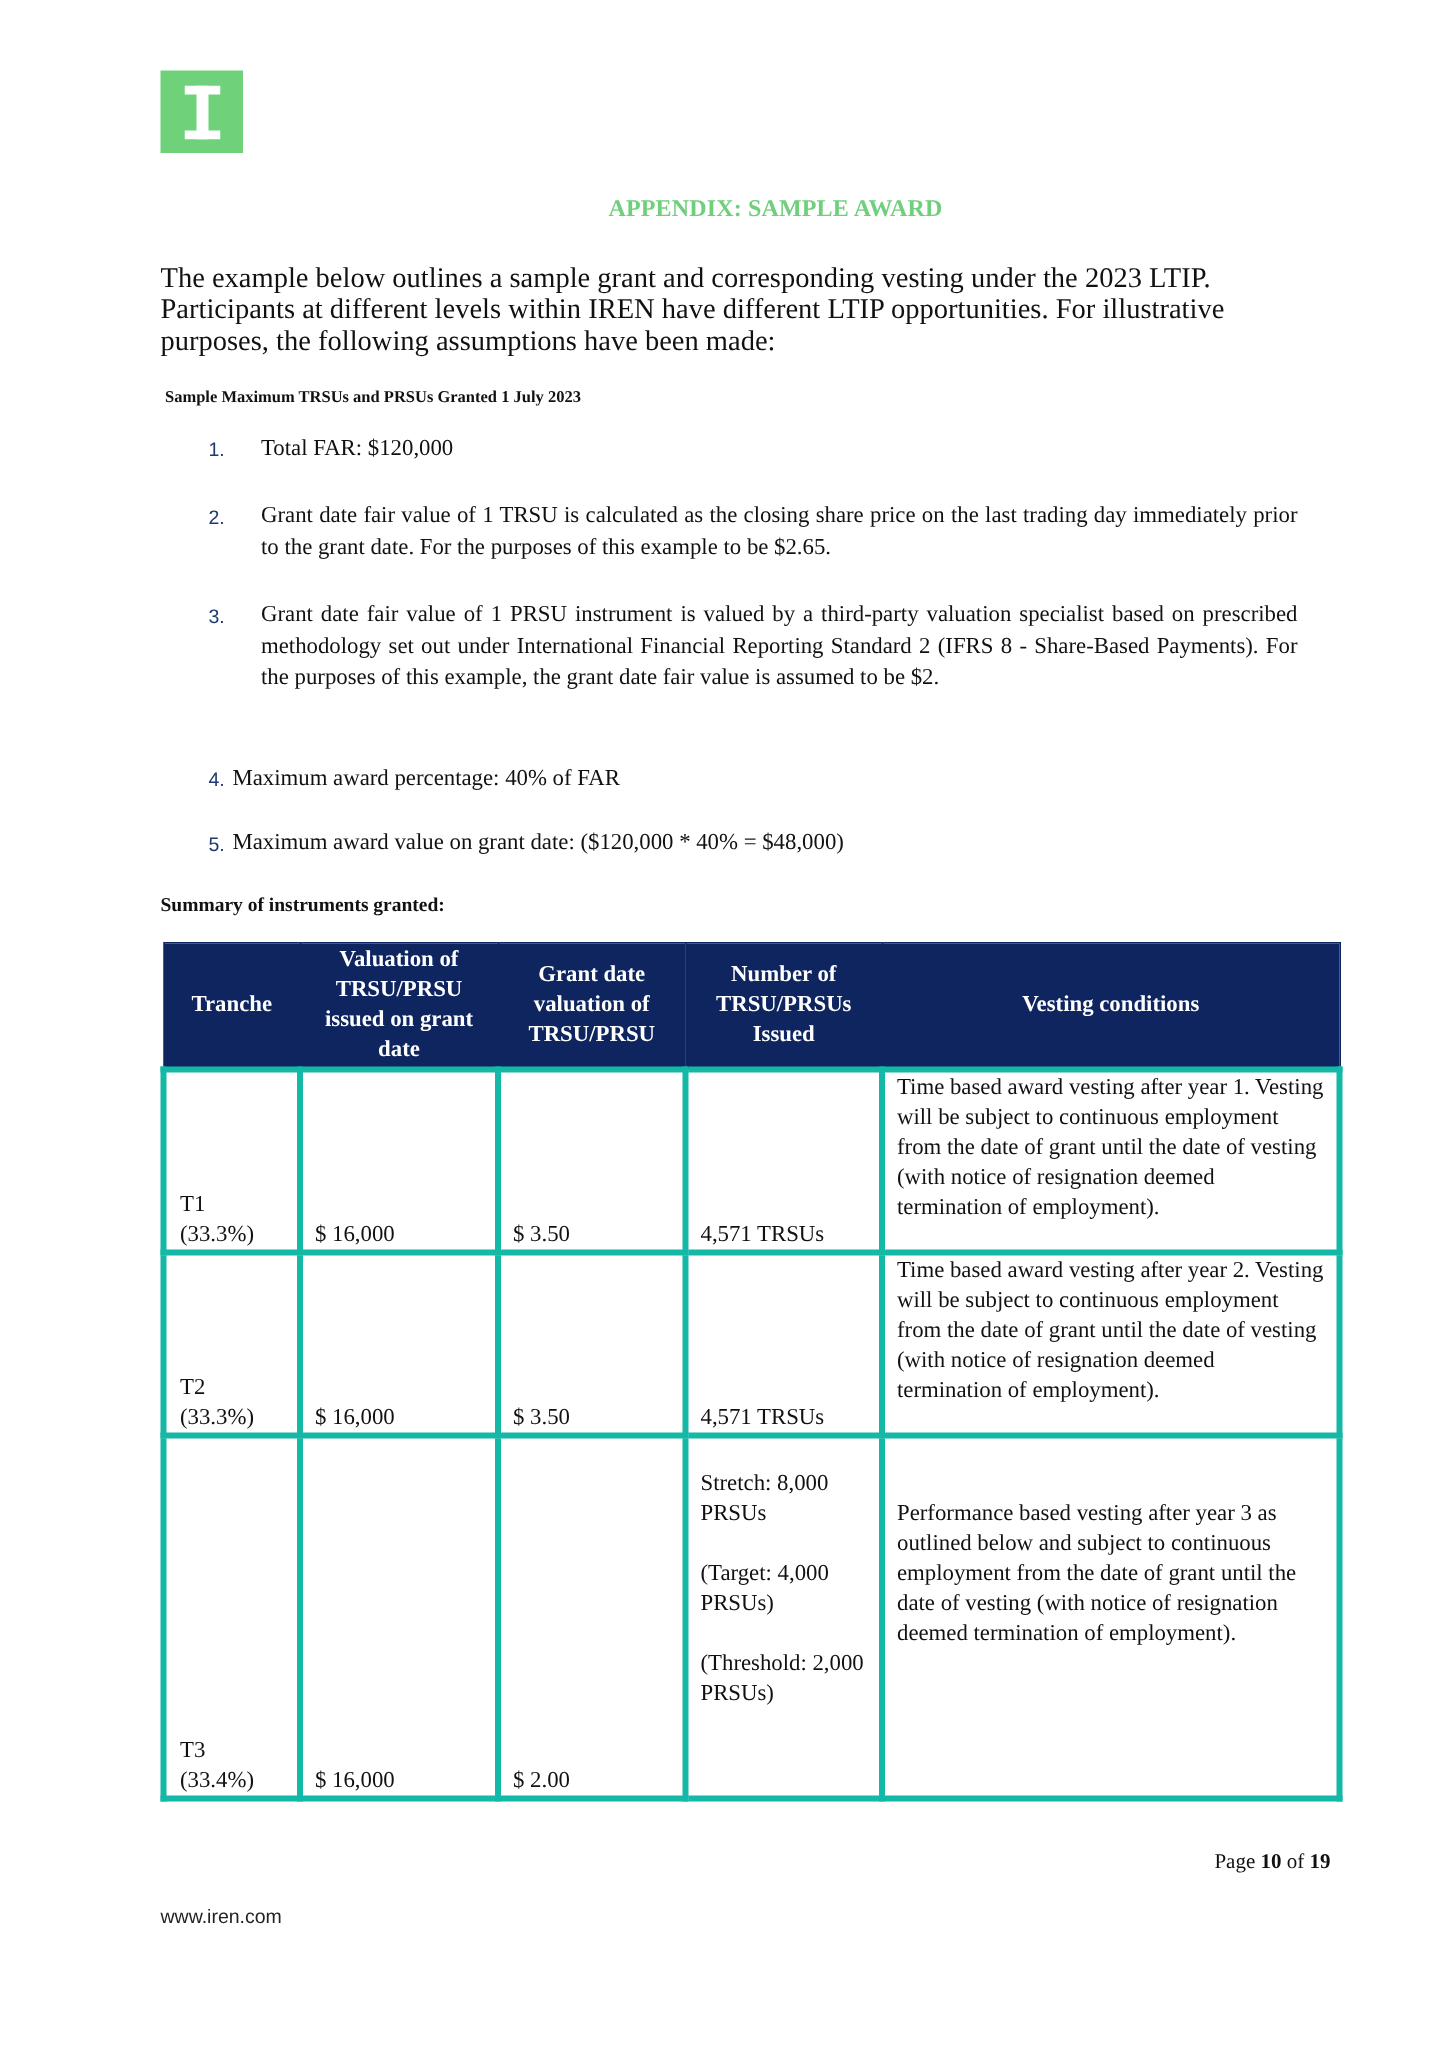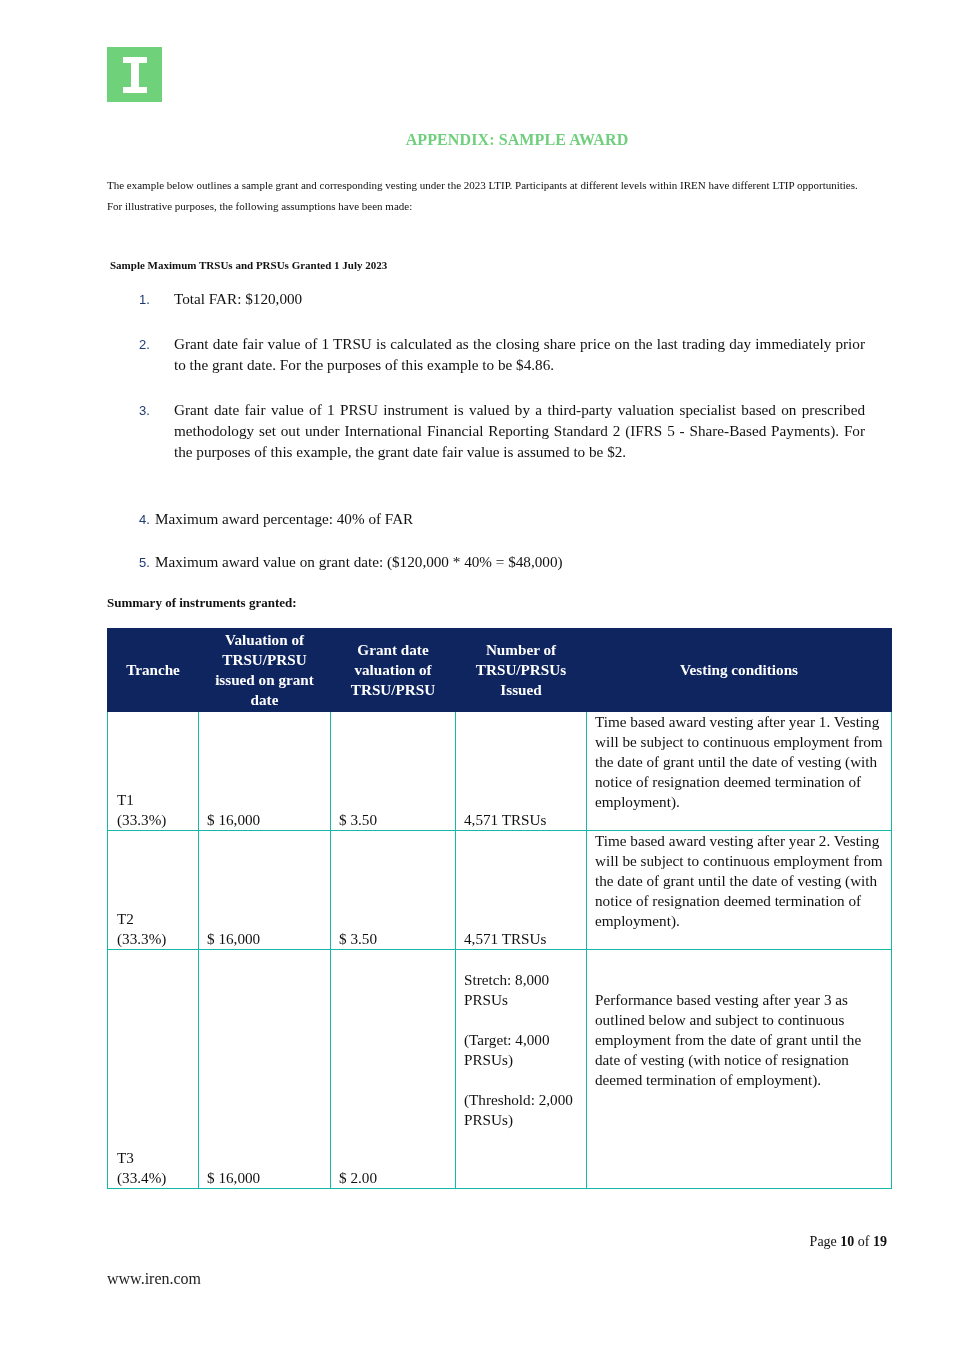--- a/index.html
+++ b/index.html
@@ -13,21 +13,21 @@
   }
   .logo svg { width: 24px; height: 36px; }
   .title {
     position: absolute; left: 0; width: 964px; top: 131px; text-align: center;
     padding-left: 70px; box-sizing: border-box;
     color: #6fcf7c; font-weight: bold; font-size: 16px; letter-spacing: 0.1px;
     font-family: "Liberation Serif", serif;
   }
   .intro {
     position: absolute; left: 107px; top: 175px; width: 760px;
-    font-size: 11px; line-height: 21px; font-family: "Liberation Serif", serif;
+    font-size: 19px; line-height: 21px; font-family: "Liberation Serif", serif;
   }
   .subhead {
     position: absolute; left: 110px; top: 259px; font-weight: bold;
     font-size: 11px; font-family: "Liberation Serif", serif;
   }
   .list { position: absolute; left: 139px; top: 288px; width: 726px; font-family: "Liberation Serif", serif; font-size: 15.2px; line-height: 21px; }
   .li { position: relative; }
   .li .num { position: absolute; left: 0; top: 1px; color: #1f3a73; font-family: "Liberation Sans", sans-serif; font-size: 13px; }
   .li .txt { display: block; margin-left: 35px; text-align: justify; }
   .li.narrow .txt { margin-left: 16px; }
@@ -38,32 +38,32 @@
   table.grid {
     position: absolute; left: 107px; top: 628px; border-collapse: collapse;
     font-family: "Liberation Serif", serif; font-size: 15.2px; line-height: 20px;
   }
   table.grid th {
     background: #0e2560; color: #fff; font-weight: bold; text-align: center;
     vertical-align: middle; padding: 1px 4px; border: 1px solid #0e2560;
     height: 78px; line-height: 20px;
   }
   table.grid td {
-    border: 1px solid #14b8a6; vertical-align: bottom; padding: 0 8px;
+    border: 4px solid #14b8a6; vertical-align: bottom; padding: 0 8px;
   }
   table.grid td.vest { vertical-align: top; padding: 0 8px; }
   table.grid td.first { padding-left: 9px; margin-top: 16px; }
   table.grid tr.r12 td { height: 118px; }
   table.grid tr.r3 td { height: 198px; }
   table.grid td.mid { vertical-align: middle; }
   table.grid tr.total td { font-weight: bold; height: 23px; vertical-align: middle; }
   .c1 { width: 82px; } .c2 { width: 123px; } .c3 { width: 116px; } .c4 { width: 122px; } .c5 { width: 296px; }
   .footer-url {
-    position: absolute; left: 107px; top: 1270px; font-size: 16px;
-    font-family: Liberation Serif, serif; color: #222;
+    position: absolute; left: 107px; top: 1270px; font-size: 13px;
+    font-family: Liberation Sans, sans-serif; color: #222;
   }
   .footer-page {
     position: absolute; right: 77px; top: 1234px; font-size: 14px;
     font-family: "Liberation Serif", serif;
   }
   .footer-page b { font-weight: bold; }
 </style>
 </head>
 <body>
 
@@ -81,25 +81,25 @@
 
 <div class="subhead">Sample Maximum TRSUs and PRSUs Granted 1 July 2023</div>
 
 <div class="list">
   <div class="li" style="position:absolute; top:0; width:726px;">
     <span class="num">1.</span>
     <span class="txt">Total FAR: $120,000</span>
   </div>
   <div class="li" style="position:absolute; top:45px; width:726px;">
     <span class="num">2.</span>
-    <span class="txt">Grant date fair value of 1 TRSU is calculated as the closing share price on the last trading day immediately prior to the grant date. For the purposes of this example to be $4.86.</span>
+    <span class="txt">Grant date fair value of 1 TRSU is calculated as the closing share price on the last trading day immediately prior to the grant date. For the purposes of this example to be $2.65.</span>
   </div>
   <div class="li" style="position:absolute; top:111px; width:726px;">
     <span class="num">3.</span>
-    <span class="txt">Grant date fair value of 1 PRSU instrument is valued by a third-party valuation specialist based on prescribed methodology set out under International Financial Reporting Standard 2 (IFRS 5 - Share-Based Payments). For the purposes of this example, the grant date fair value is assumed to be $2.</span>
+    <span class="txt">Grant date fair value of 1 PRSU instrument is valued by a third-party valuation specialist based on prescribed methodology set out under International Financial Reporting Standard 2 (IFRS 8 - Share-Based Payments). For the purposes of this example, the grant date fair value is assumed to be $2.</span>
   </div>
   <div class="li narrow" style="position:absolute; top:220px; width:726px;">
     <span class="num">4.</span>
     <span class="txt">Maximum award percentage: 40% of FAR</span>
   </div>
   <div class="li narrow" style="position:absolute; top:263px; width:726px;">
     <span class="num">5.</span>
     <span class="txt">Maximum award value on grant date: ($120,000 * 40% = $48,000)</span>
   </div>
 </div>

